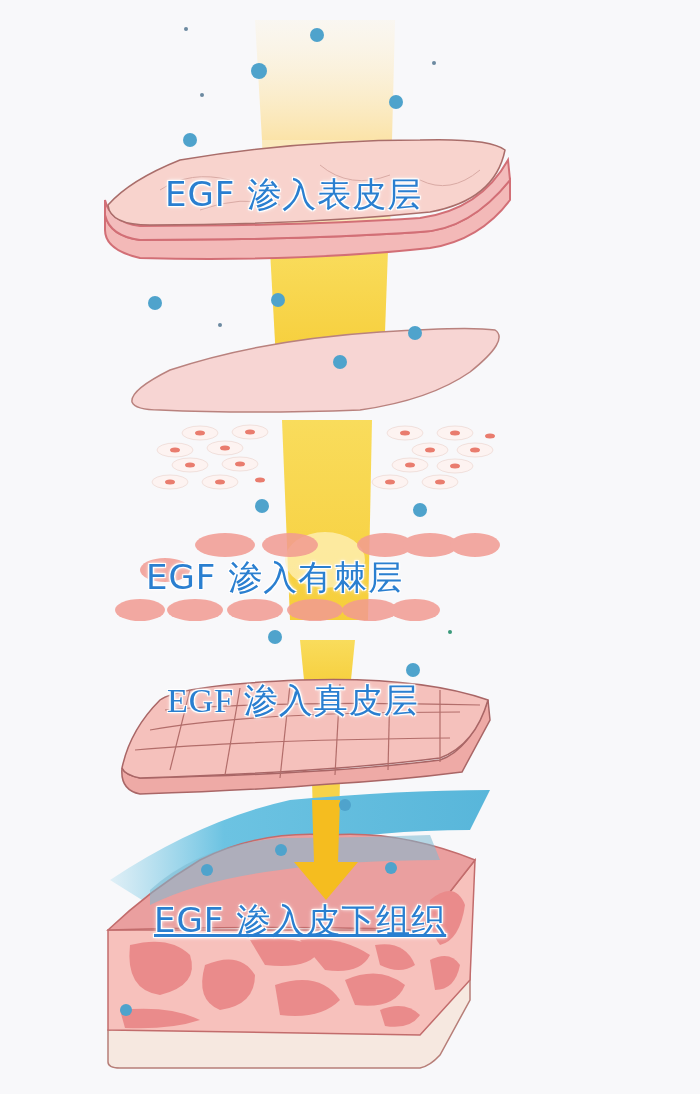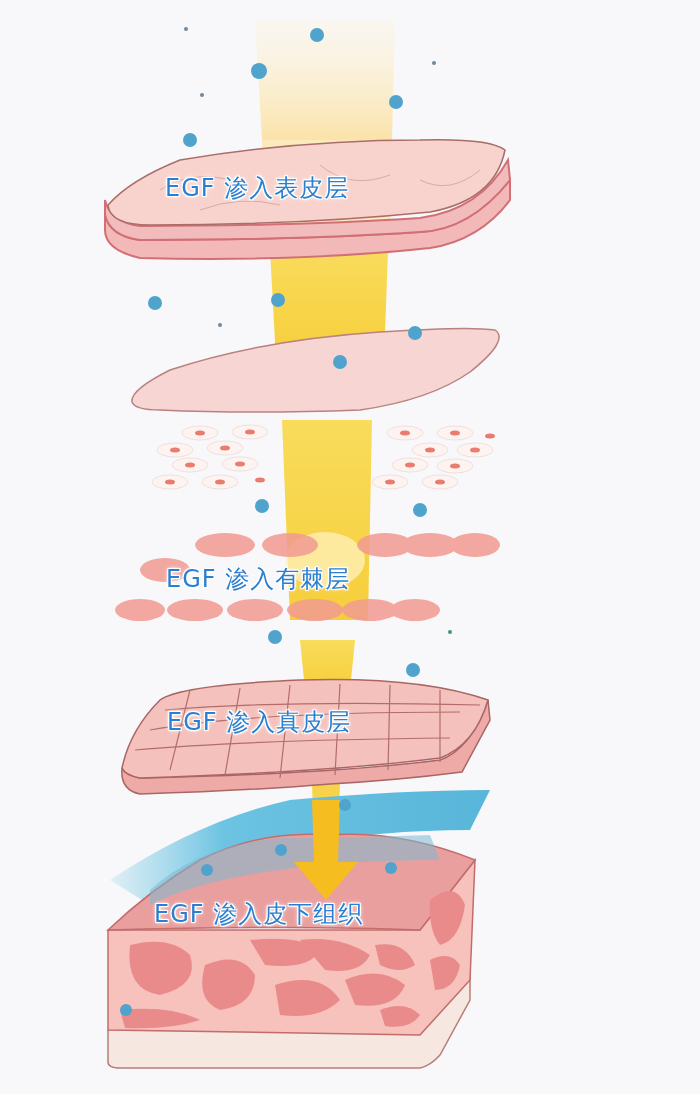--- a/index.html
+++ b/index.html
@@ -1,18 +1,18 @@
 <!DOCTYPE html>
 <html><head>
 <meta charset="utf-8">
 <style>
   html,body{margin:0;padding:0;}
   body{width:700px;height:1094px;background:#f8f8fa;position:relative;overflow:hidden;font-family:"DejaVu Sans","Liberation Sans",sans-serif;}
   #stage{position:absolute;left:0;top:0;width:700px;height:1094px;}
-  .label{position:absolute;color:#2a7fd0;font-size:24px;letter-spacing:1px;white-space:nowrap;
+  .label{position:absolute;color:#2a7fd0;font-size:34px;letter-spacing:1px;white-space:nowrap;
     text-shadow:0 0 3px #fff,0 0 3px #fff,0 0 5px #fff,1px 1px 0 #fff,-1px -1px 0 #fff,1px -1px 0 #fff,-1px 1px 0 #fff;}
 </style>
 </head>
 <body>
 
 <div id="stage">
 <svg width="700" height="1094" viewBox="0 0 700 1094" xmlns="http://www.w3.org/2000/svg">
   <defs>
     <linearGradient id="beamTop" x1="0" y1="0" x2="0" y2="1">
       <stop offset="0" stop-color="#fdf3dc" stop-opacity="0.3"></stop>
@@ -168,16 +168,16 @@
         <circle cx="126" cy="1010" r="6"></circle>
     <circle cx="186" cy="29" r="2" fill="#6c8aa0"></circle>
         <circle cx="202" cy="95" r="2" fill="#6c8aa0"></circle>
         <circle cx="434" cy="63" r="2" fill="#6c8aa0"></circle>
     <circle cx="220" cy="325" r="2" fill="#6c8aa0"></circle>
         <circle cx="450" cy="632" r="2" fill="#3a9a7a"></circle>
   </g>
 </svg>
 
 <div class="label" style="left:165px;top:172px;">EGF 渗入表皮层</div>
-<div class="label" style="left:166px;top:555px;margin-top:8px;">EGF 渗入有棘层</div>
-<div class="label" style="left:167px;top:706px;">EGF 渗入真皮层</div>
-<div class="label" style="left:154px;top:898px;">EGF 渗入皮下组织</div>
+<div class="label" style="left:146px;top:555px;">EGF 渗入有棘层</div>
+<div class="label" style="left:167px;top:678px;font-family:Liberation Serif, serif;">EGF 渗入真皮层</div>
+<div class="label" style="left:154px;top:898px;text-decoration:underline;">EGF 渗入皮下组织</div>
 </div>
 
 </body></html>

